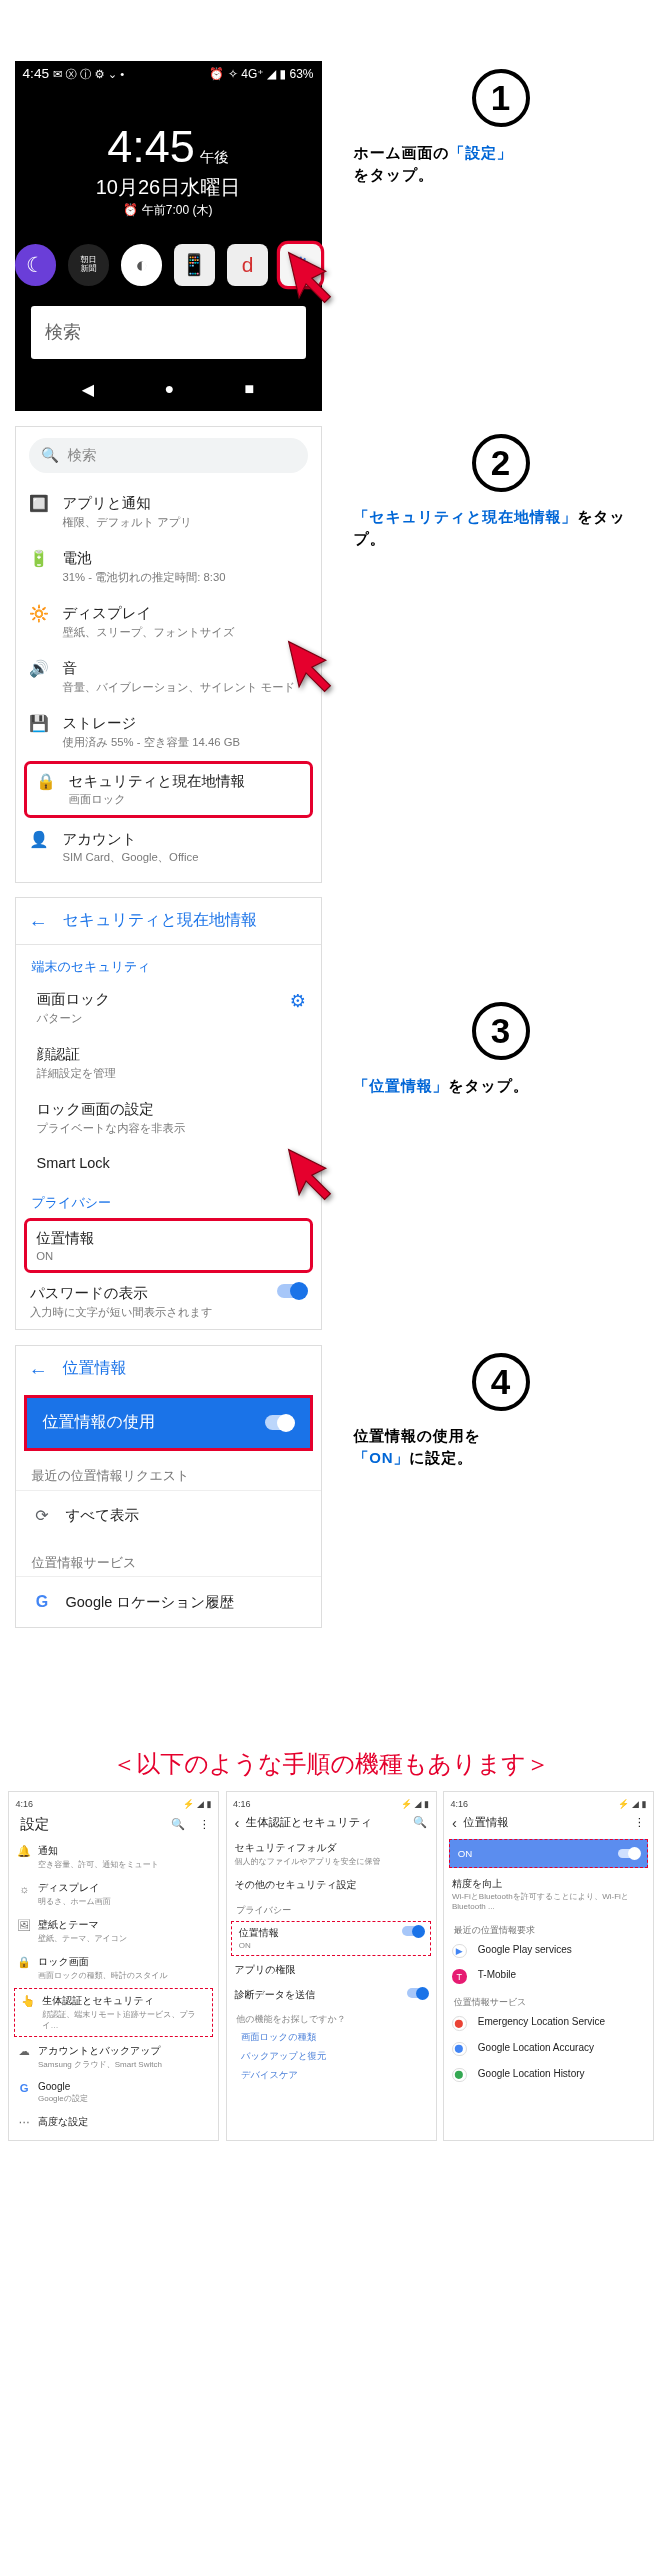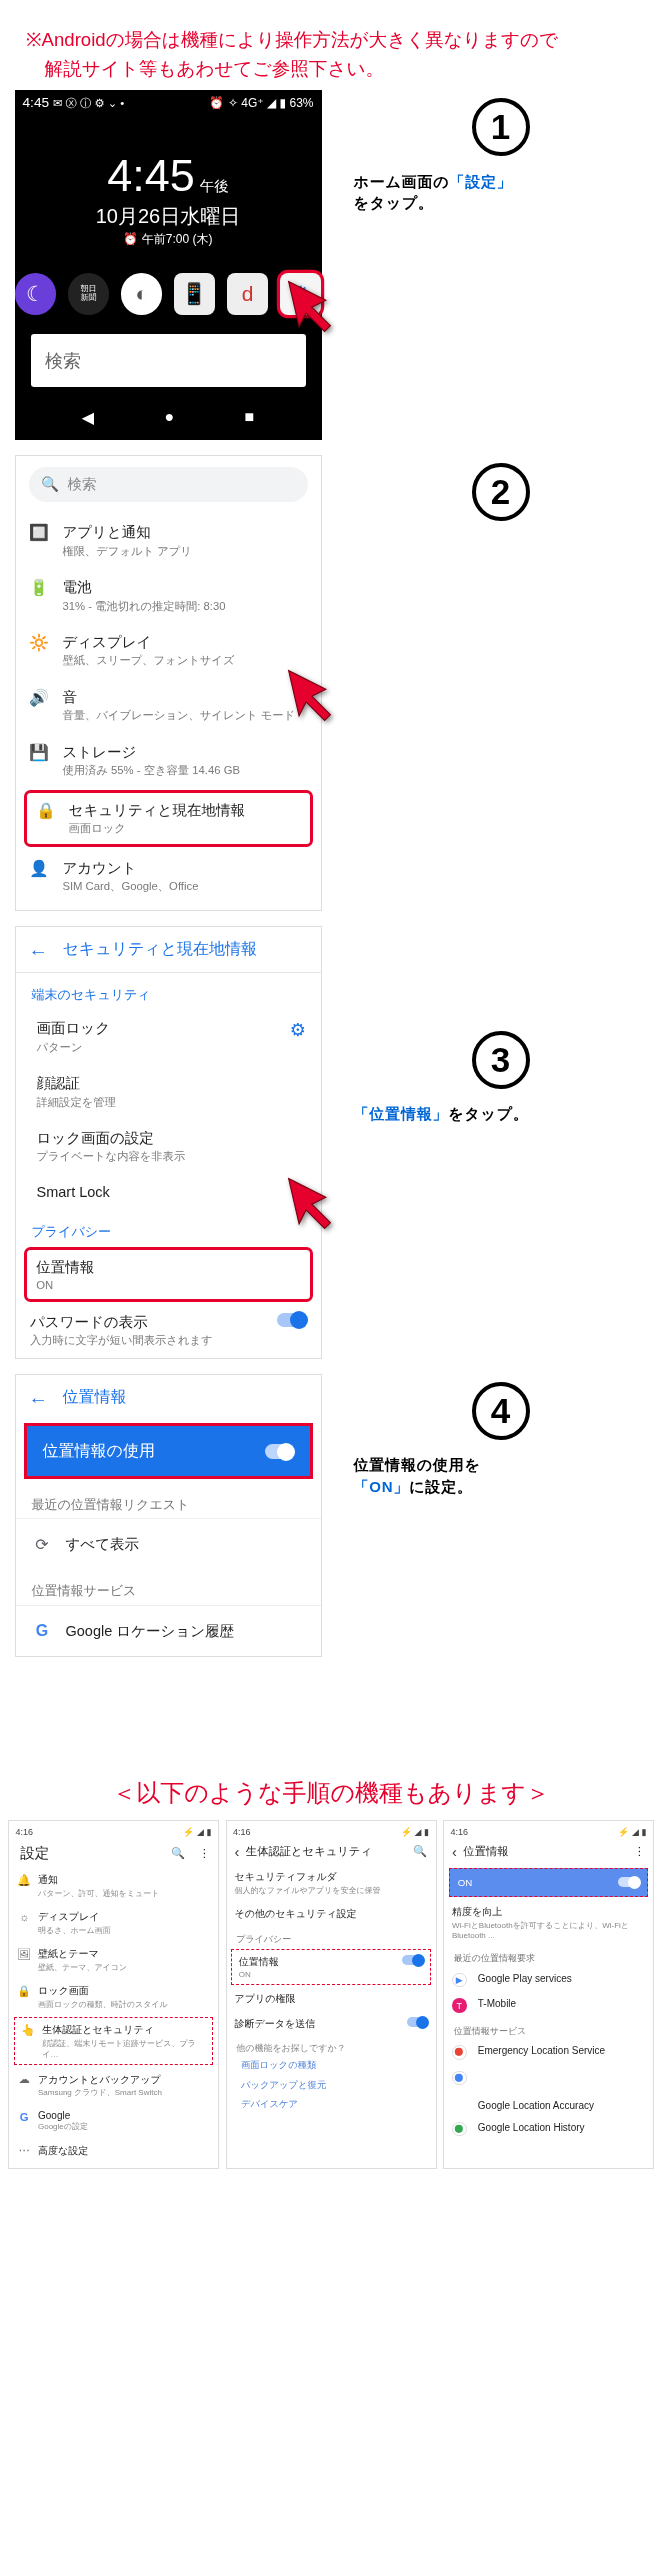--- a/index.html
+++ b/index.html
@@ -84,22 +84,21 @@
   
   .cic { width:14.5px; height:14.5px; border-radius:50%; display:inline-flex; align-items:center; justify-content:center; font-size:9px; color:#fff; flex-shrink:0;}
   .cic.b { background:#e61b72;}
   .cic.gl { background:#fff; border:0.8px solid #ddd;}
   .cic.gl svg{width:9.7px;height:9.7px;}
 </style>
 </head>
 <body>
 
 <div class="top-warning">
-  <span>※Androidの場合は機種により操作方法が大きく異なりますので</span><br>
-  <span>　解説サイト等もあわせてご参照下さい。</span>
+  <br>
 </div>
 
 <div class="section">
   <div class="phone home">
     <div class="statusbar">
       <span><span>4:45</span> <span style="font-size:11.3px;">✉ ⓧ ⓘ ⚙ ⌄ •</span></span>
       <span class="icons">⏰ ✧ 4G⁺ ◢ ▮ 63%</span>
     </div>
     <div class="clockblock">
       <div><span class="big">4:45</span><span class="ampm">午後</span></div>
@@ -195,20 +194,23 @@
         </div>
       </div>
   </div>
   <div class="arrow" style="left:284px; top:211px;">
     <svg viewBox="0 0 100 100">
         <polygon points="8,8 72,40 48,52 80,84 70,94 38,62 26,86" fill="#e5002d" stroke="#7a0012" stroke-width="2"></polygon>
       </svg>
   </div>
   <div class="step-right">
     <div class="step-num">2</div>
+    <div class="step-text">
+      <span class="hl">「セキュリティと現在地情報」</span><span>をタップ。</span>
+    </div>
   </div>
 </div>
 
 <div class="section">
   <div class="phone sframe" style="padding:0;">
     <div class="hdr3">
       <span class="bk">←</span>
       <span class="tt">セキュリティと現在地情報</span>
     </div>
     <div class="subhdr">端末のセキュリティ</div>
@@ -306,21 +308,21 @@
     <div class="mhdr">
         <span style="font-size:14.5px;margin-left:3.2px;">設定</span>
         <span style="margin-left:auto;">🔍</span>
         <span style="margin-left:6.5px;">⋮</span>
       </div>
     <div id="altA">
         <div class="mrow">
           <div class="mic" style="">🔔</div>
           <div class="mt">
             <div class="m1">通知</div>
-            <div class="m2">パターン、許可、通知をミュート</div>
+            <div class="m2">空き容量、許可、通知をミュート</div>
           </div>
         </div>
         <div class="mrow">
           <div class="mic" style="">☼</div>
           <div class="mt">
             <div class="m1">ディスプレイ</div>
             <div class="m2">明るさ、ホーム画面</div>
           </div>
         </div>
         <div class="mrow">
@@ -463,21 +465,21 @@
           <div class="mt" style="margin-left:4.8px;">
             <div class="m1">Emergency Location Service</div>
           </div>
         </div>
         <div class="mrow">
           <span class="cic gl">
             <svg viewBox="0 0 24 24">
               <circle cx="12" cy="12" r="10" fill="#4285f4"></circle>
             </svg>
           </span>
-          <div class="mt" style="margin-left:4.8px;margin-top:29px;">
+          <div class="mt" style="margin-left:4.8px;">
             <div class="m1">Google Location Accuracy</div>
           </div>
         </div>
         <div class="mrow">
           <span class="cic gl">
             <svg viewBox="0 0 24 24">
               <circle cx="12" cy="12" r="10" fill="#34a853"></circle>
             </svg>
           </span>
           <div class="mt" style="margin-left:4.8px;">

